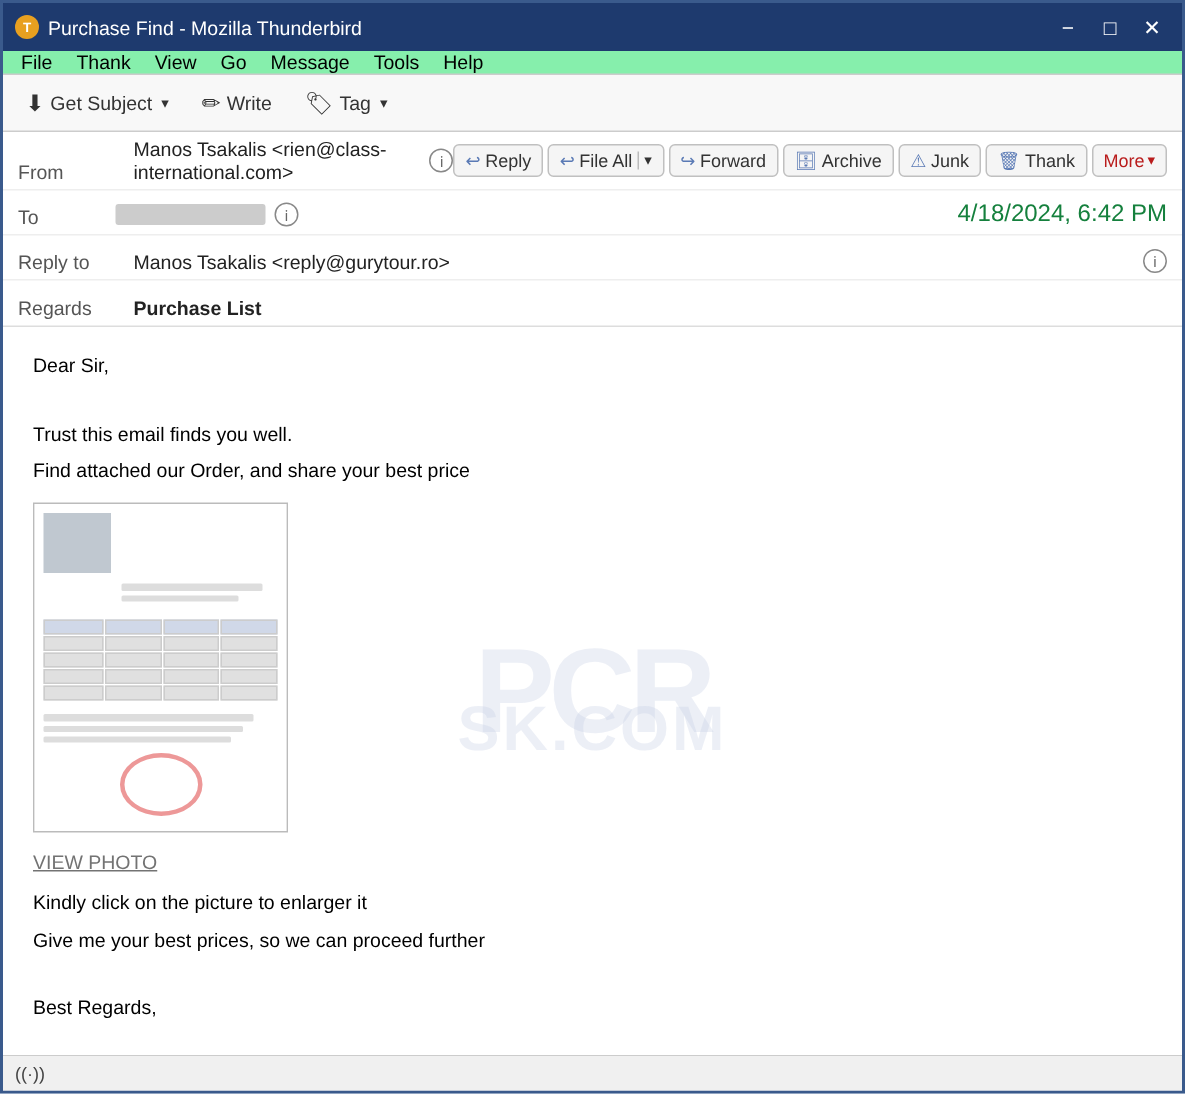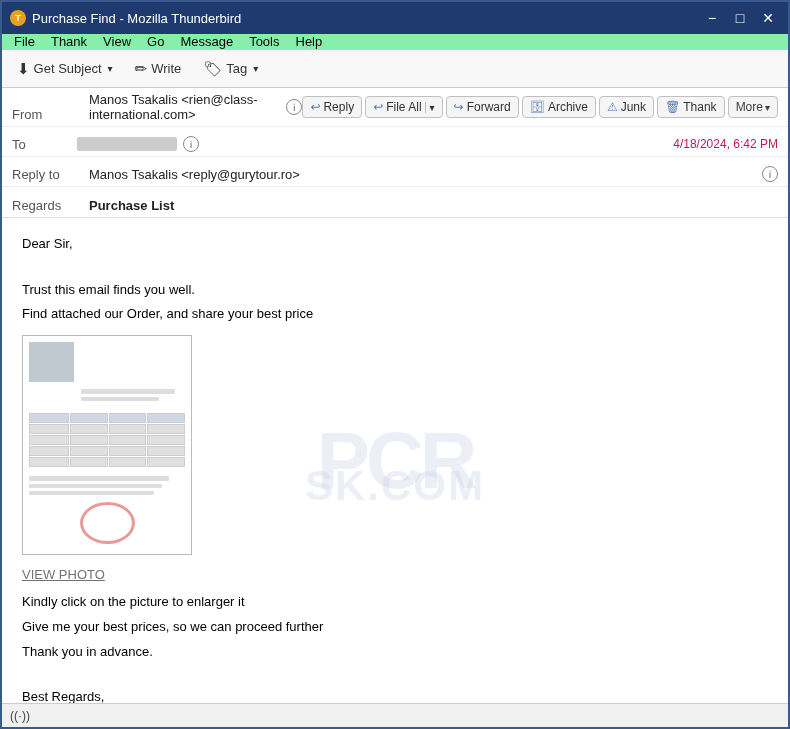--- a/index.html
+++ b/index.html
@@ -168,25 +168,25 @@
     .more-btn {
       display: flex;
       align-items: center;
       gap: 2px;
       padding: 3px 7px;
       border: 1px solid #c0c0c0;
       border-radius: 4px;
       background: #f5f5f5;
       cursor: pointer;
       font-size: 12px;
-      color: #404040;
+      color: #b91c1c;
     }
     .timestamp {
-      color: #be185d;
-      font-size: 12px;
+      color: #15803d;
+      font-size: 16px;
       flex-shrink: 0;
       margin-left: 10px;
     }
     .to-row {
       display: flex;
       align-items: center;
       justify-content: space-between;
     }
     .to-row-left {
       display: flex;
@@ -489,21 +489,20 @@
           <div class="doc-line" style="width:90%;"></div>
           <div class="doc-line" style="width:85%;"></div>
           <div class="doc-line" style="width:80%;"></div>
           <div class="doc-stamp"></div>
         </div>
       </div>
 
       <a class="view-photo-link">VIEW PHOTO</a>
       <p>Kindly click on the picture to enlarger it</p>
       <p>Give me your best prices, so we can proceed further</p>
-      <p>Thank you in advance.</p>
       <br>
       <p>Best Regards,</p>
       <br>
       
       
     </div>
   </div>
 
   <div class="status-bar">
     <span>((·))</span>

